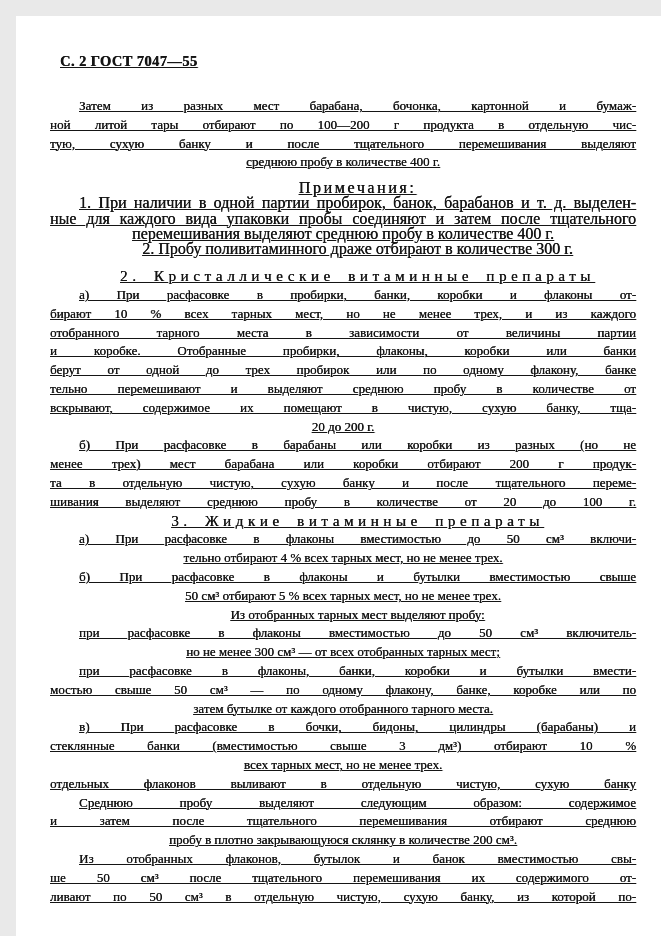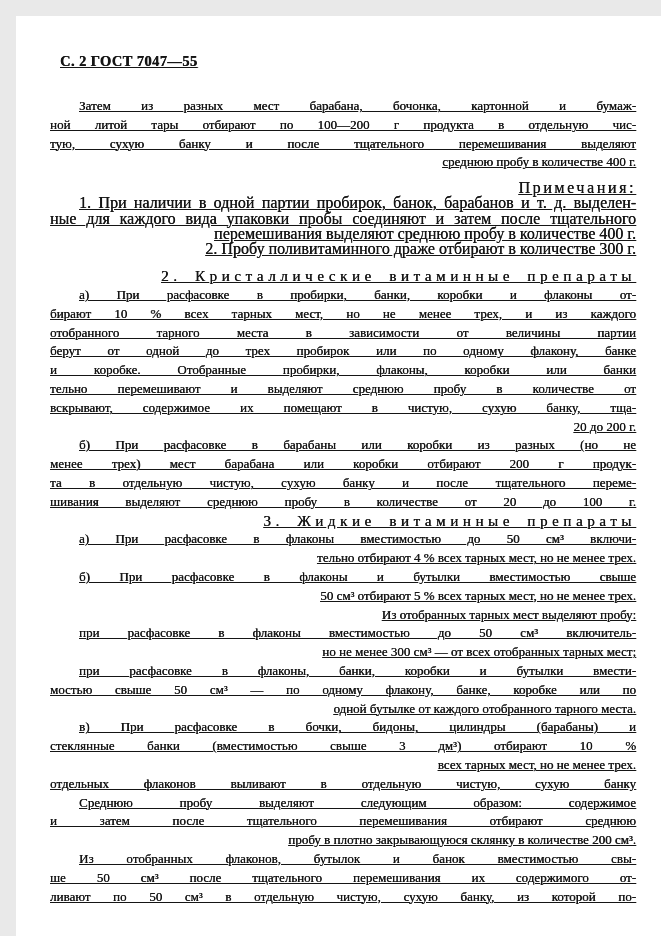--- a/index.html
+++ b/index.html
@@ -17,21 +17,21 @@
     overflow: hidden;
     text-decoration: underline;
   }
   .header {
     font-weight: 700;
     font-size: 14.5px;
     line-height: 15px;
     letter-spacing: 0.4px;
     padding-left: 10px;
   }
-  .line { text-align: right; }
+  .line { text-align: center; }
   .line.indent { text-indent: 29px; }
   .line.just { text-align: justify; text-align-last: justify; }
   .block.body { font-size: 13px; line-height: 18.8px; }
   .block.heading {
     font-size: 15px;
     line-height: 18.8px;
     letter-spacing: 4.6px;
     word-spacing: 5px;
   }
   .intro { margin-top: 28px; }
@@ -65,22 +65,22 @@
     </div>
 
   <div id="main">
       <div class="block heading">
         <div class="line indent">2. Кристаллические витаминные препараты</div>
       </div>
       <div class="block body">
         <div class="line indent just">а) При расфасовке в пробирки, банки, коробки и флаконы от-</div>
         <div class="line just">бирают 10 % всех тарных мест, но не менее трех, и из каждого</div>
         <div class="line just">отобранного тарного места в зависимости от величины партии</div>
+        <div class="line just">и коробке. Отобранные пробирки, флаконы, коробки или банки</div>
         <div class="line just">берут от одной до трех пробирок или по одному флакону, банке</div>
-        <div class="line just">и коробке. Отобранные пробирки, флаконы, коробки или банки</div>
         <div class="line just">тельно перемешивают и выделяют среднюю пробу в количестве от</div>
         <div class="line just">вскрывают, содержимое их помещают в чистую, сухую банку, тща-</div>
         <div class="line">20 до 200 г.</div>
       </div>
       <div class="block body">
         <div class="line indent just">б) При расфасовке в барабаны или коробки из разных (но не</div>
         <div class="line just">менее трех) мест барабана или коробки отбирают 200 г продук-</div>
         <div class="line just">та в отдельную чистую, сухую банку и после тщательного переме-</div>
         <div class="line just">шивания выделяют среднюю пробу в количестве от 20 до 100 г.</div>
       </div>
@@ -98,21 +98,21 @@
       <div class="block body">
         <div class="line indent">Из отобранных тарных мест выделяют пробу:</div>
       </div>
       <div class="block body">
         <div class="line indent just">при расфасовке в флаконы вместимостью до 50 см³ включитель-</div>
         <div class="line">но не менее 300 см³ — от всех отобранных тарных мест;</div>
       </div>
       <div class="block body">
         <div class="line indent just">при расфасовке в флаконы, банки, коробки и бутылки вмести-</div>
         <div class="line just">мостью свыше 50 см³ — по одному флакону, банке, коробке или по</div>
-        <div class="line">одной бутылке от каждого отобранного тарного места.</div>
+        <div class="line">затем бутылке от каждого отобранного тарного места.</div>
       </div>
       <div class="block body">
         <div class="line indent just">в) При расфасовке в бочки, бидоны, цилиндры (барабаны) и</div>
         <div class="line just">стеклянные банки (вместимостью свыше 3 дм³) отбирают 10 %</div>
         <div class="line">всех тарных мест, но не менее трех.</div>
       </div>
       <div class="block body">
         <div class="line just">отдельных флаконов выливают в отдельную чистую, сухую банку</div>
         <div class="line indent just">Среднюю пробу выделяют следующим образом: содержимое</div>
         <div class="line just">и затем после тщательного перемешивания отбирают среднюю</div>

